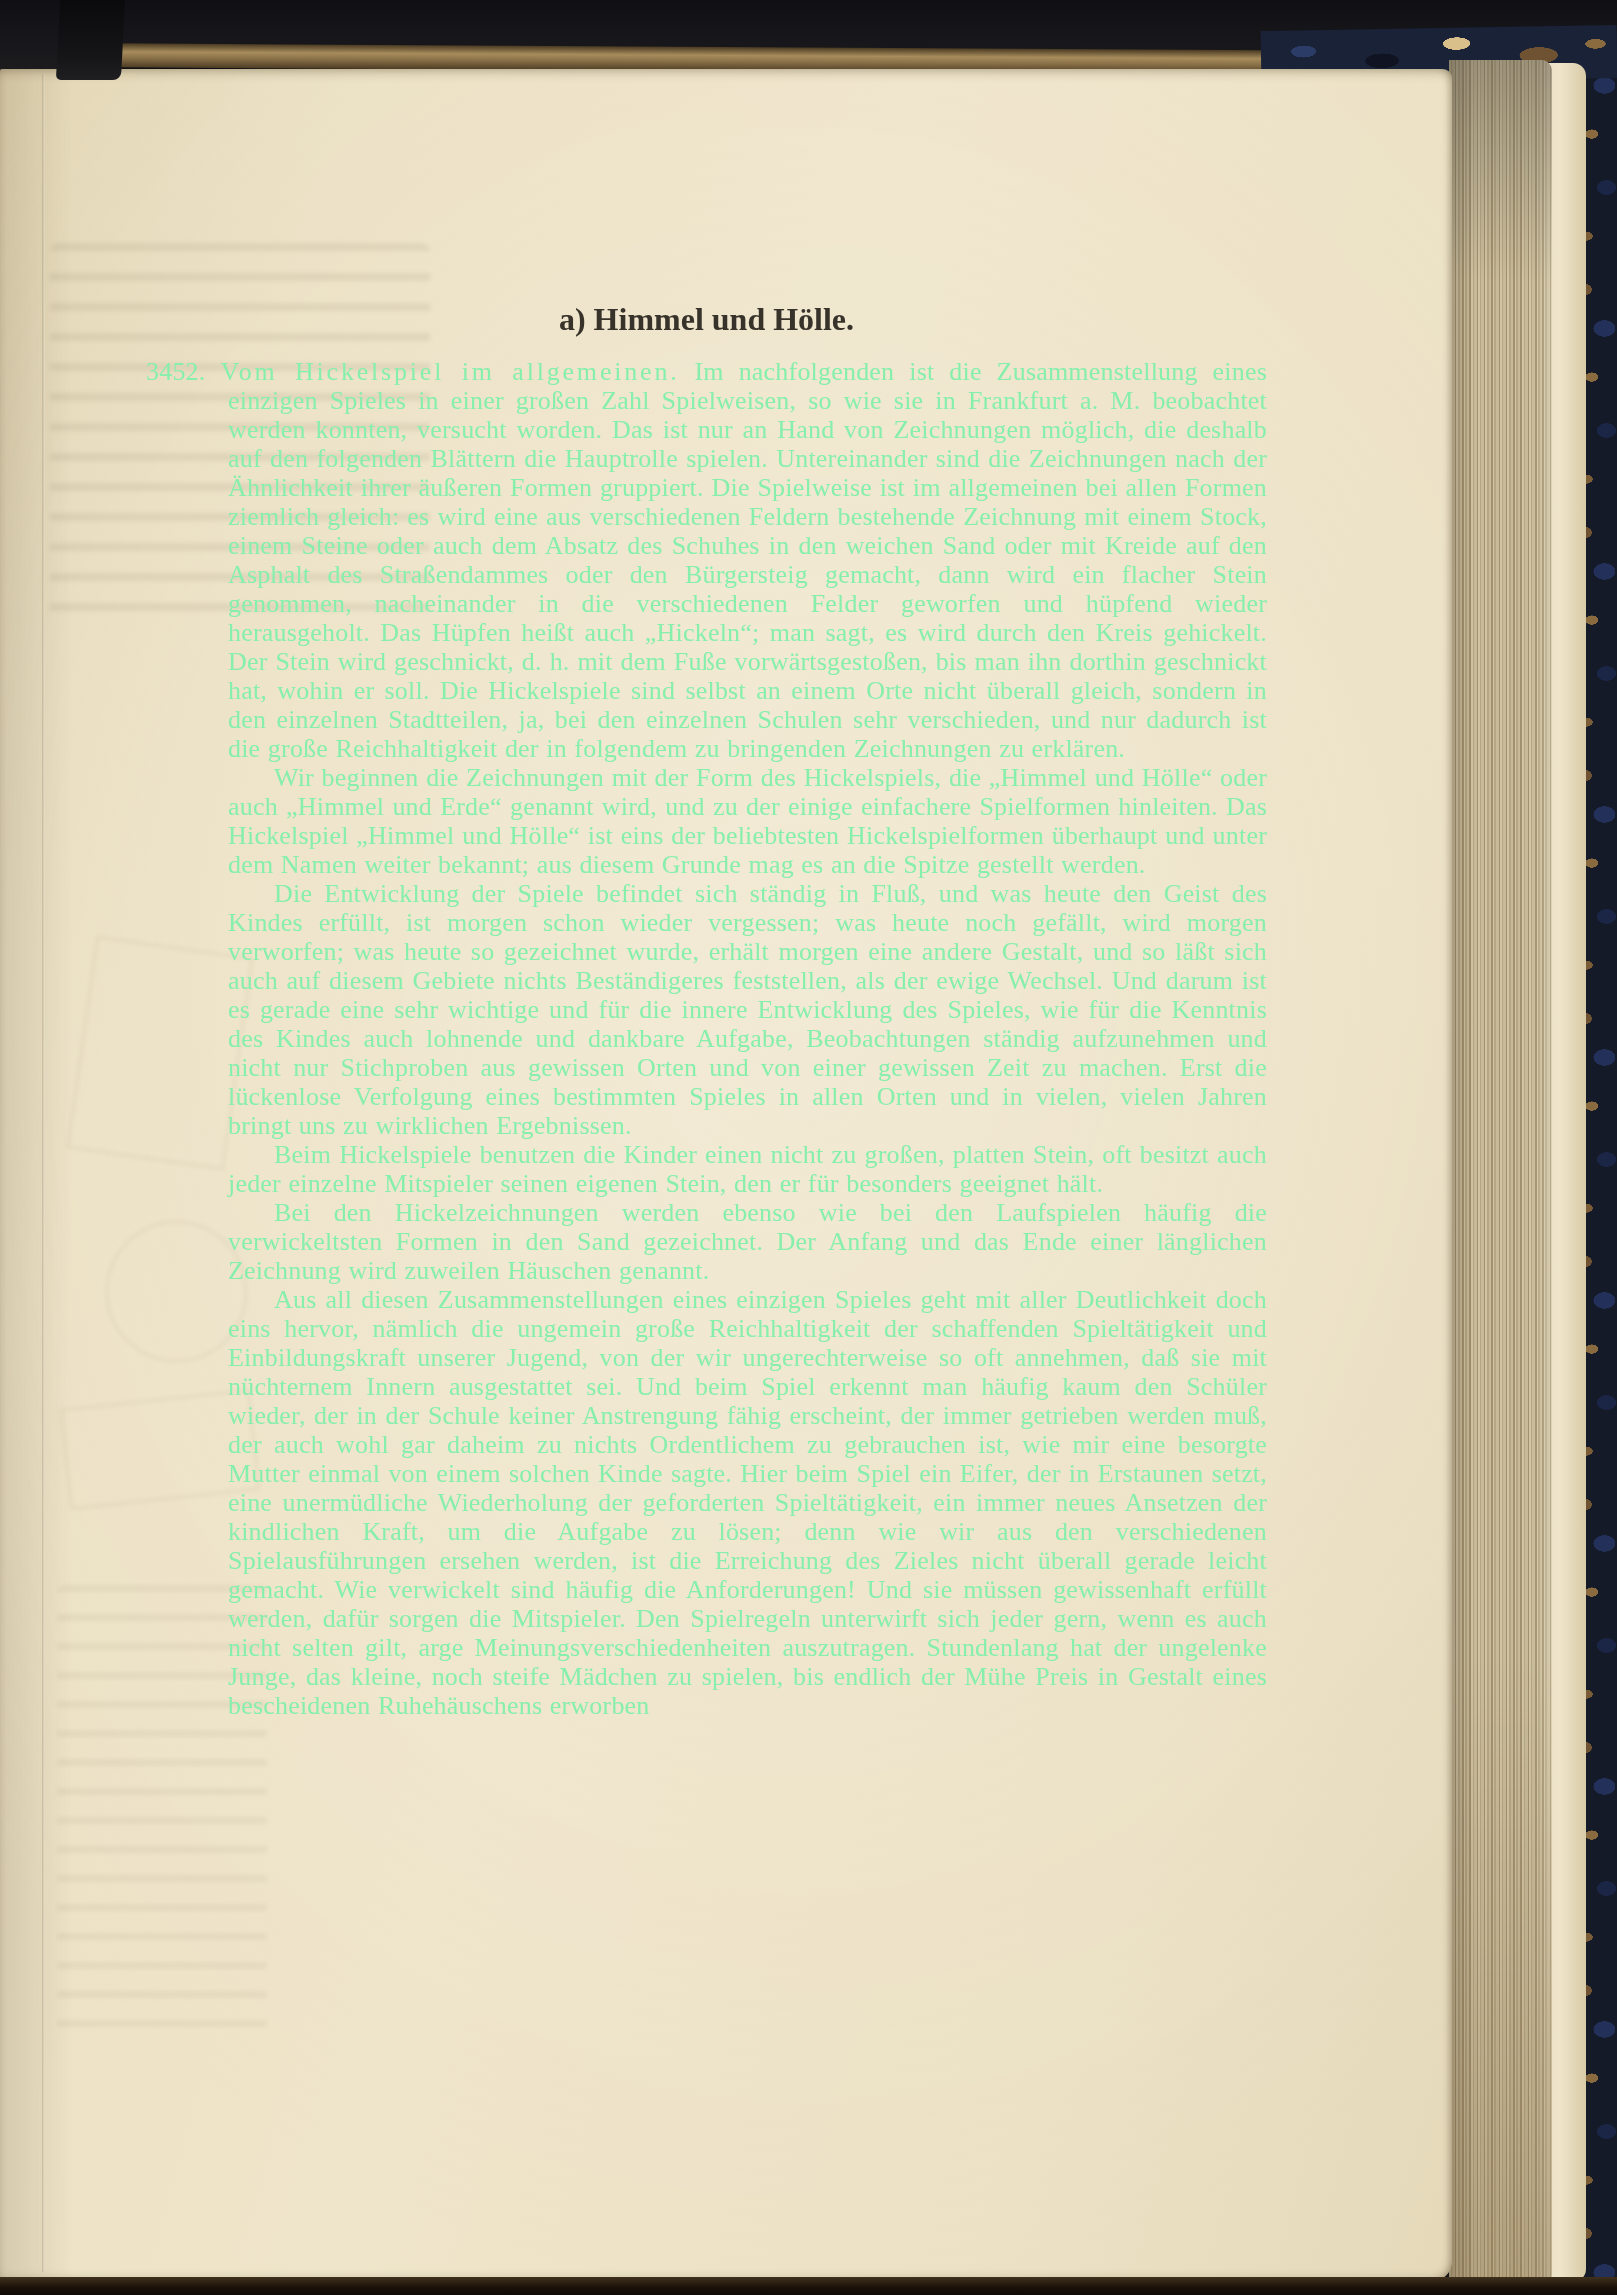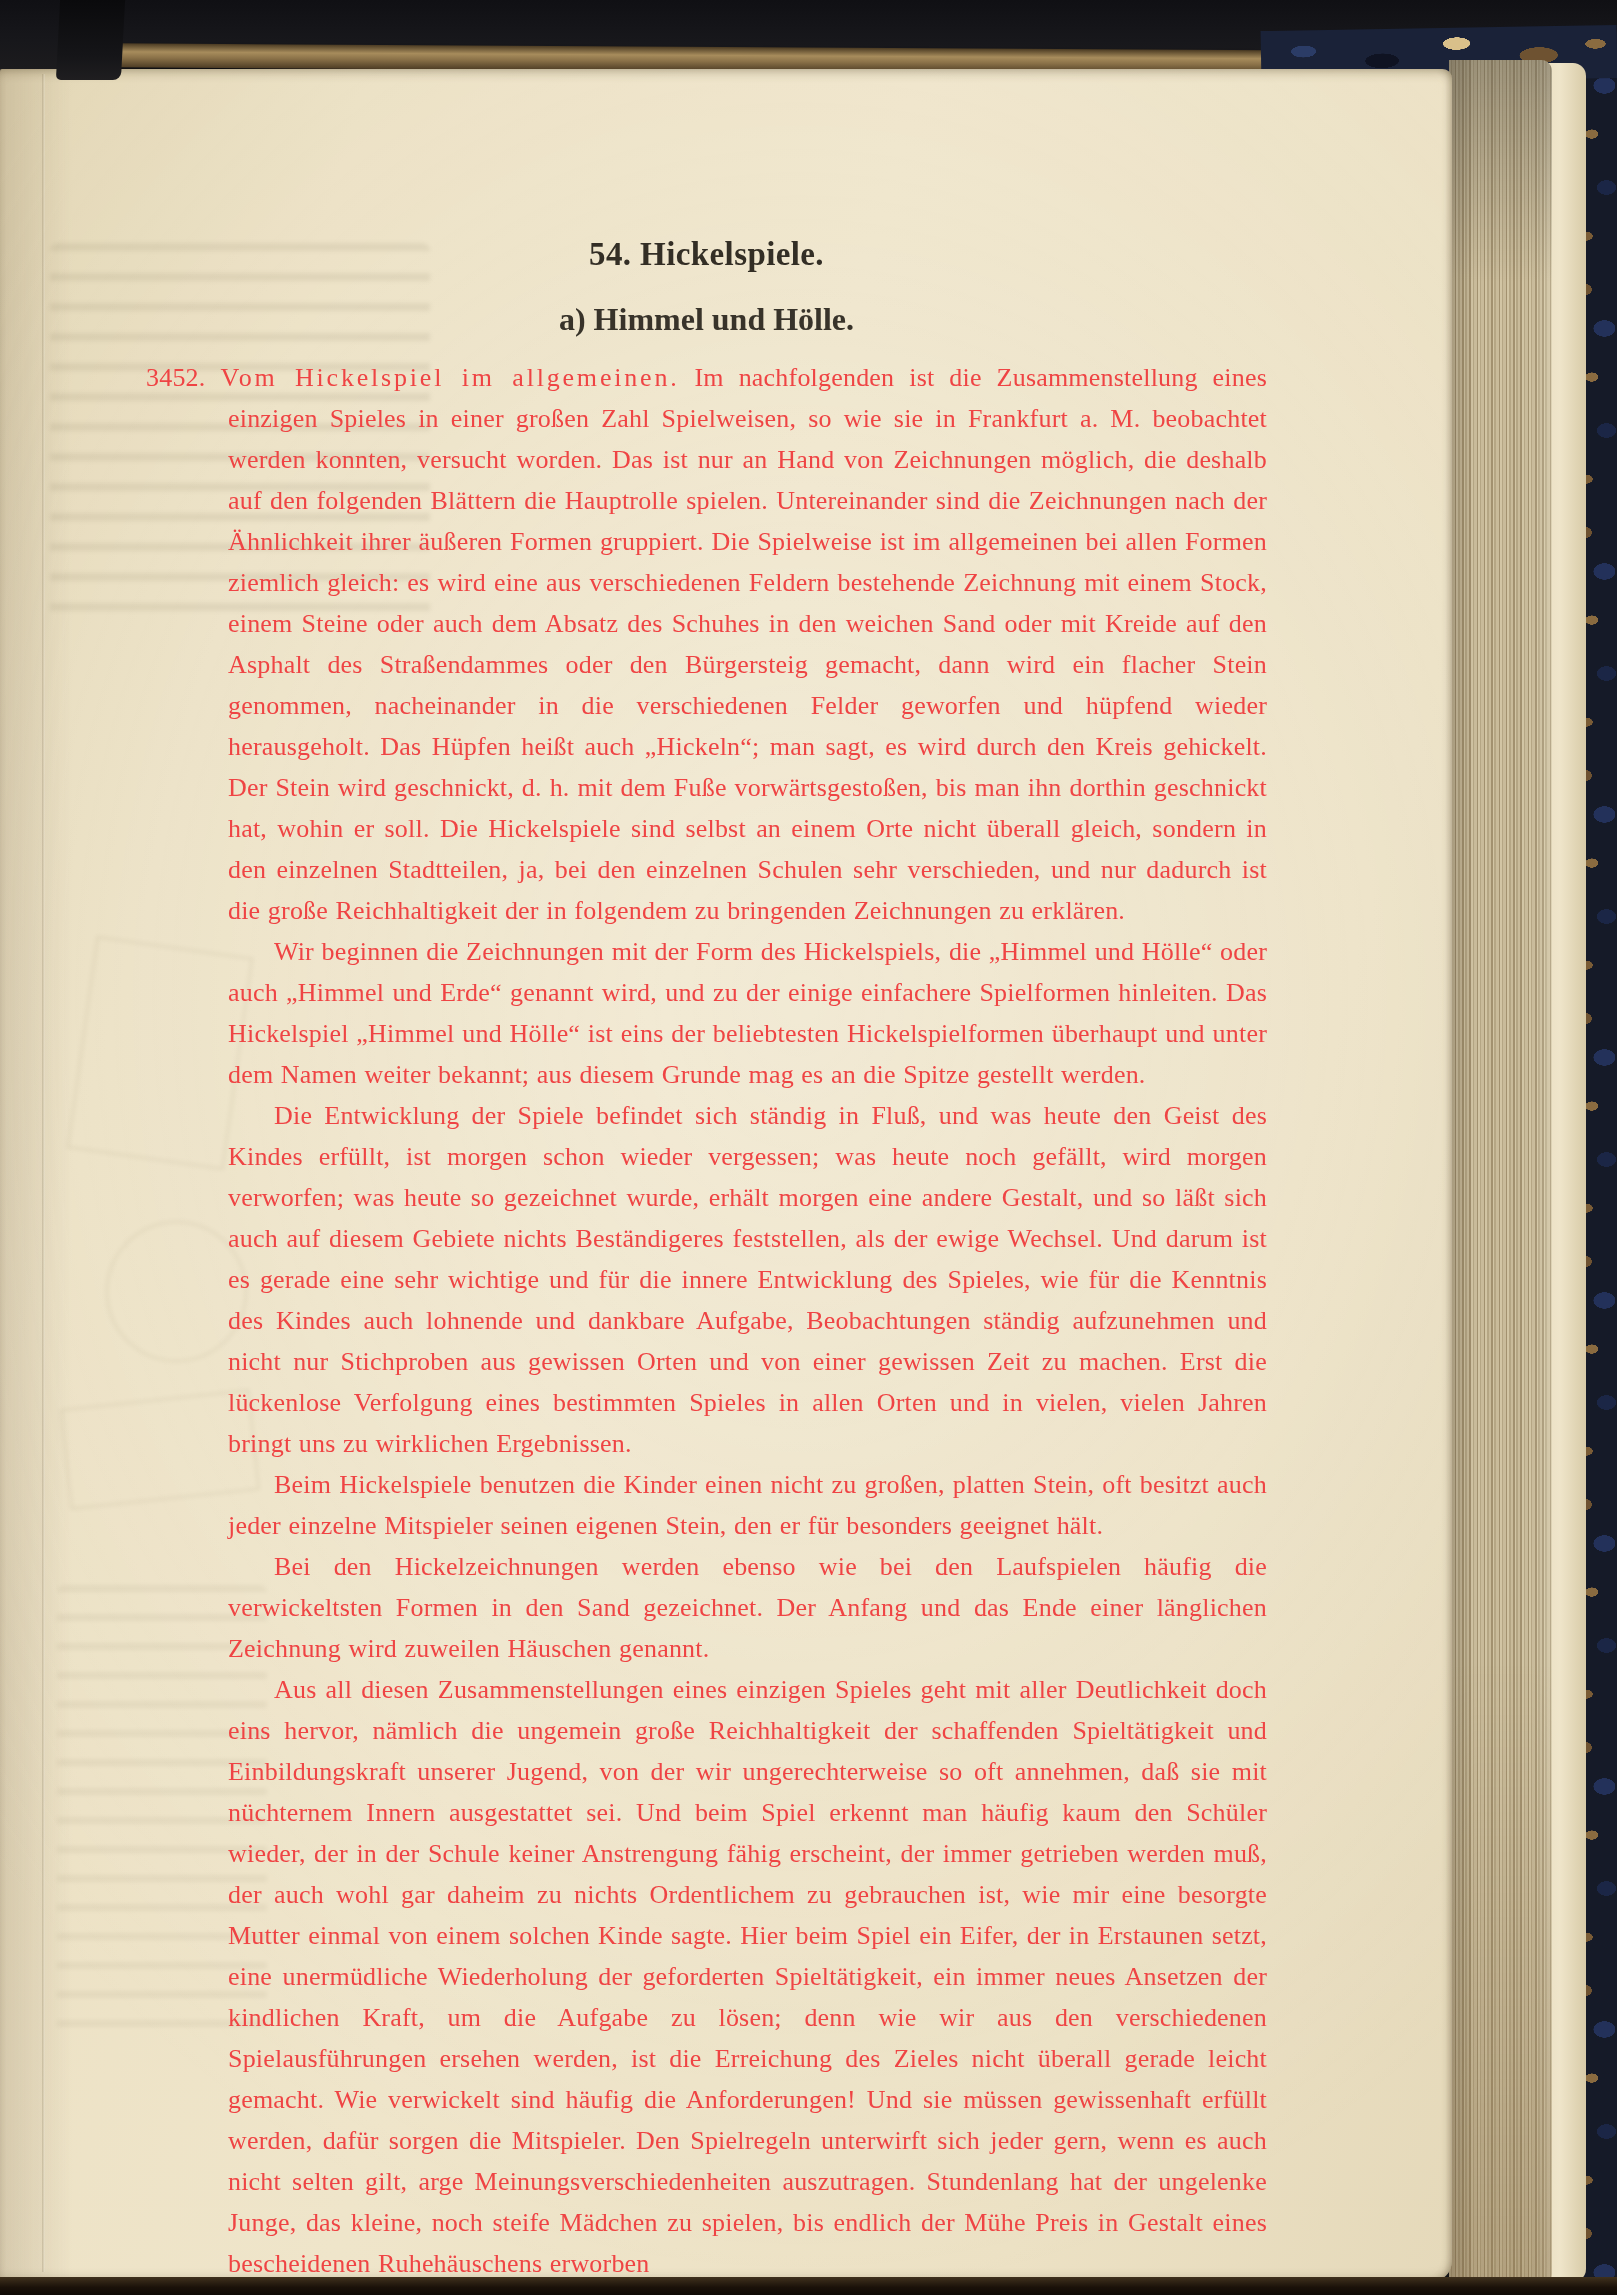--- a/index.html
+++ b/index.html
@@ -71,21 +71,21 @@
   .ghost-diagram .gd3{position:absolute;left:8px;top:485px;width:186px;height:97px;
     border:2.4px solid #7d7150;transform:rotate(-6deg);}
 
   
   .content{position:absolute;left:0;top:0;width:1617px;height:2295px;z-index:5;color:#38332a;}
   .heading{position:absolute;left:146px;top:236px;width:1121px;text-align:center;
     font-size:33px;font-weight:bold;letter-spacing:0.4px;color:#332e25;}
   .subheading{position:absolute;left:146px;top:301px;width:1121px;text-align:center;
     font-size:32px;font-weight:bold;color:#38332a;}
   .body-text{position:absolute;left:146px;top:357px;width:1121px;
-    font-size:26px;line-height:41px;text-align:justify;color:#ef4444;
+    font-size:26px;line-height:29px;text-align:justify;color:#86efac;
     letter-spacing:0.2px;word-spacing:0.8px;hyphens:auto;}
   .para{margin:0;padding-left:82px;}
   .para.hang{text-indent:-82px;}
   .para.indent{text-indent:46px;}
   .pnum{font-weight:normal;}
   .lead-sperr{letter-spacing:2.8px;}
   .page-number{position:absolute;left:146px;top:1966px;width:1121px;text-align:right;
     font-size:27.5px;color:#403a2f;letter-spacing:1.6px;}
 </style>
 </head>
@@ -107,21 +107,20 @@
   <div class="ghost ghost-text-b"></div>
   <div class="ghost ghost-diagram">
     <div class="gd1"></div>
     <div class="gd2"></div>
     <div class="gd3"></div>
   </div>
 
   <div class="binding-tab"></div>
 
   <div class="content">
-    <div class="heading">54. Hickelspiele.</div>
     <div class="subheading">a) Himmel und Hölle.</div>
 
     <div class="body-text">
       <p class="para hang"><span class="pnum">3452.</span> <span class="lead-sperr">Vom Hickelspiel im allgemeinen.</span> <span>Im nachfolgenden ist die Zusammenstellung eines einzigen Spieles in einer großen Zahl Spielweisen, so wie sie in Frankfurt a. M. beobachtet werden konnten, versucht worden. Das ist nur an Hand von Zeichnungen möglich, die deshalb auf den folgenden Blättern die Hauptrolle spielen. Untereinander sind die Zeichnungen nach der Ähnlichkeit ihrer äußeren Formen gruppiert. Die Spielweise ist im allgemeinen bei allen Formen ziemlich gleich: es wird eine aus verschiedenen Feldern bestehende Zeichnung mit einem Stock, einem Steine oder auch dem Absatz des Schuhes in den weichen Sand oder mit Kreide auf den Asphalt des Straßendammes oder den Bürgersteig gemacht, dann wird ein flacher Stein genommen, nacheinander in die verschiedenen Felder geworfen und hüpfend wieder herausgeholt. Das Hüpfen heißt auch „Hickeln“; man sagt, es wird durch den Kreis gehickelt. Der Stein wird geschnickt, d. h. mit dem Fuße vorwärtsgestoßen, bis man ihn dorthin geschnickt hat, wohin er soll. Die Hickelspiele sind selbst an einem Orte nicht überall gleich, sondern in den einzelnen Stadtteilen, ja, bei den einzelnen Schulen sehr verschieden, und nur dadurch ist die große Reichhaltigkeit der in folgendem zu bringenden Zeichnungen zu erklären.</span></p>
       <p class="para indent">Wir beginnen die Zeichnungen mit der Form des Hickelspiels, die „Himmel und Hölle“ oder auch „Himmel und Erde“ genannt wird, und zu der einige einfachere Spielformen hinleiten. Das Hickelspiel „Himmel und Hölle“ ist eins der beliebtesten Hickelspielformen überhaupt und unter dem Namen weiter bekannt; aus diesem Grunde mag es an die Spitze gestellt werden.</p>
       <p class="para indent">Die Entwicklung der Spiele befindet sich ständig in Fluß, und was heute den Geist des Kindes erfüllt, ist morgen schon wieder vergessen; was heute noch gefällt, wird morgen verworfen; was heute so gezeichnet wurde, erhält morgen eine andere Gestalt, und so läßt sich auch auf diesem Gebiete nichts Beständigeres feststellen, als der ewige Wechsel. Und darum ist es gerade eine sehr wichtige und für die innere Entwicklung des Spieles, wie für die Kenntnis des Kindes auch lohnende und dankbare Aufgabe, Beobachtungen ständig aufzunehmen und nicht nur Stichproben aus gewissen Orten und von einer gewissen Zeit zu machen. Erst die lückenlose Verfolgung eines bestimmten Spieles in allen Orten und in vielen, vielen Jahren bringt uns zu wirklichen Ergebnissen.</p>
       <p class="para indent">Beim Hickelspiele benutzen die Kinder einen nicht zu großen, platten Stein, oft besitzt auch jeder einzelne Mitspieler seinen eigenen Stein, den er für besonders geeignet hält.</p>
       <p class="para indent">Bei den Hickelzeichnungen werden ebenso wie bei den Laufspielen häufig die verwickeltsten Formen in den Sand gezeichnet. Der Anfang und das Ende einer länglichen Zeichnung wird zuweilen Häuschen genannt.</p>
       <p class="para indent">Aus all diesen Zusammenstellungen eines einzigen Spieles geht mit aller Deutlichkeit doch eins hervor, nämlich die ungemein große Reichhaltigkeit der schaffenden Spieltätigkeit und Einbildungskraft unserer Jugend, von der wir ungerechterweise so oft annehmen, daß sie mit nüchternem Innern ausgestattet sei. Und beim Spiel erkennt man häufig kaum den Schüler wieder, der in der Schule keiner Anstrengung fähig erscheint, der immer getrieben werden muß, der auch wohl gar daheim zu nichts Ordentlichem zu gebrauchen ist, wie mir eine besorgte Mutter einmal von einem solchen Kinde sagte. Hier beim Spiel ein Eifer, der in Erstaunen setzt, eine unermüdliche Wiederholung der geforderten Spieltätigkeit, ein immer neues Ansetzen der kindlichen Kraft, um die Aufgabe zu lösen; denn wie wir aus den verschiedenen Spielausführungen ersehen werden, ist die Erreichung des Zieles nicht überall gerade leicht gemacht. Wie verwickelt sind häufig die Anforderungen! Und sie müssen gewissenhaft erfüllt werden, dafür sorgen die Mitspieler. Den Spielregeln unterwirft sich jeder gern, wenn es auch nicht selten gilt, arge Meinungsverschiedenheiten auszutragen. Stundenlang hat der ungelenke Junge, das kleine, noch steife Mädchen zu spielen, bis endlich der Mühe Preis in Gestalt eines bescheidenen Ruhehäuschens erworben</p>
     </div>

